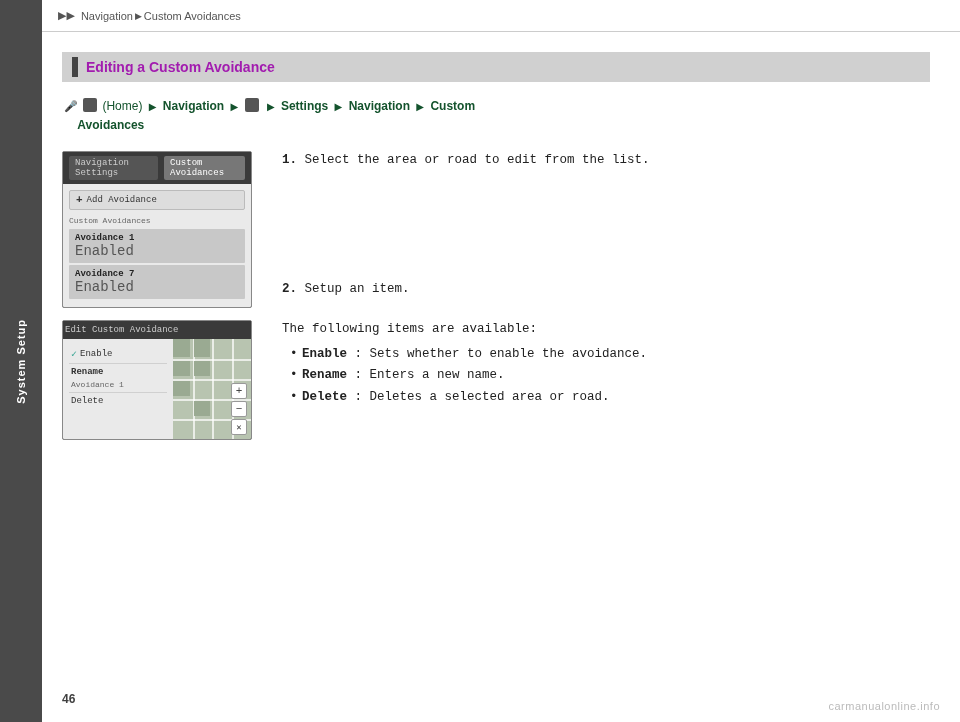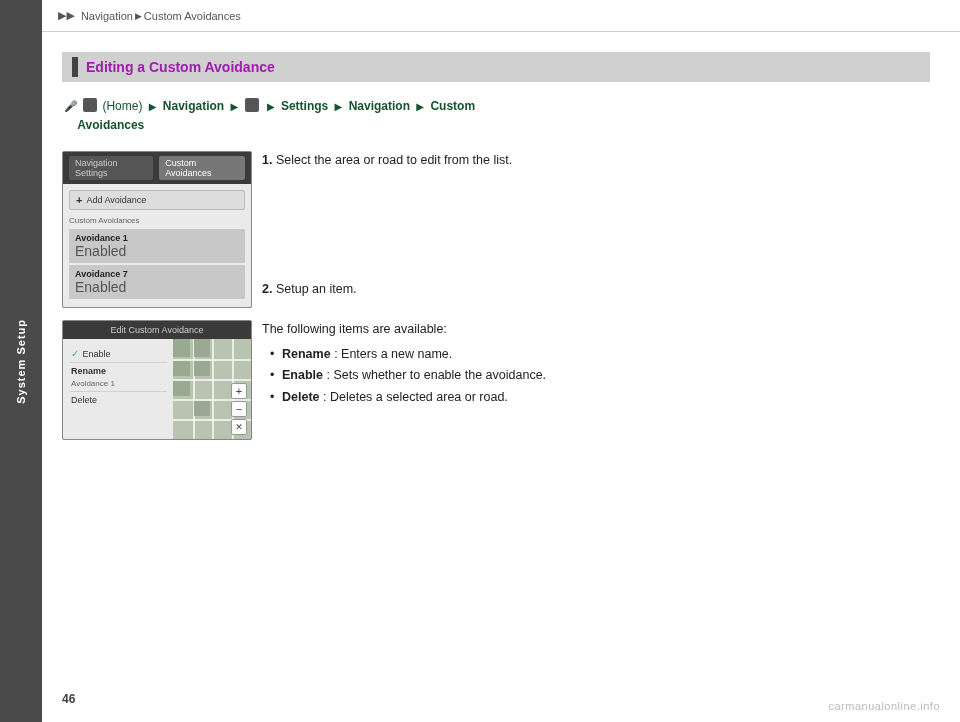--- a/index.html
+++ b/index.html
@@ -124,21 +124,23 @@
       background: #555;
       border-radius: 2px;
       position: relative;
       top: 2px;
       margin-right: 2px;
     }
 
     
     .screenshots-row {
       display: flex;
+      gap: 20px;
       align-items: flex-start;
+      font-family: Liberation Mono, monospace;
     }
     .screenshot-col {
       display: flex;
       flex-direction: column;
       gap: 12px;
     }
 
     
     .screen-mockup {
       width: 190px;
@@ -204,22 +206,21 @@
       color: #222;
     }
     .custom-list-item .item-status {
       font-size: 14px;
       color: #555;
     }
 
     
     .screen2-header {
       background: #3a3a3a;
-      padding: 4px 8px;
-      text-align: center;
+      padding: 4px 2px;
     }
     .screen2-title {
       font-size: 9px;
       color: #ccc;
     }
     .screen2-body {
       display: flex;
     }
     .screen2-menu {
       background: #eaeaea;
@@ -478,26 +479,26 @@
           <span>Select the area or road to edit from the list.</span>
         </div>
         <div class="step" style="margin-top: 110px;">
           <span class="step-num">2.</span>
           <span>Setup an item.</span>
         </div>
 
         <div class="following-text">The following items are available:</div>
         <ul class="bullet-list">
           <li>
+            <span class="term">Enable</span>
+            <span>: Sets whether to enable the avoidance.</span>
+          </li>
+          <li>
             <span class="term">Rename</span>
             <span>: Enters a new name.</span>
-          </li>
-          <li>
-            <span class="term">Enable</span>
-            <span>: Sets whether to enable the avoidance.</span>
           </li>
           <li>
             <span class="term">Delete</span>
             <span>: Deletes a selected area or road.</span>
           </li>
         </ul>
       </div>
 
     </div>
 

